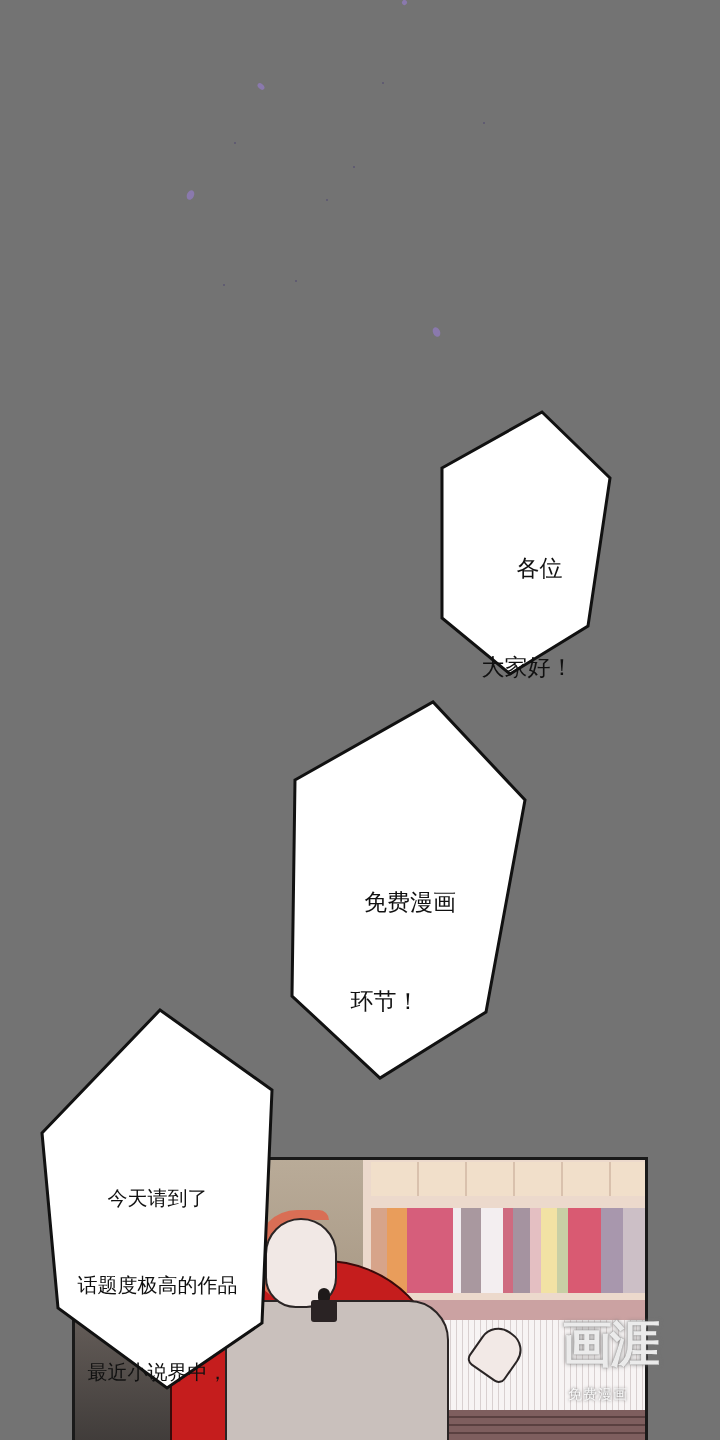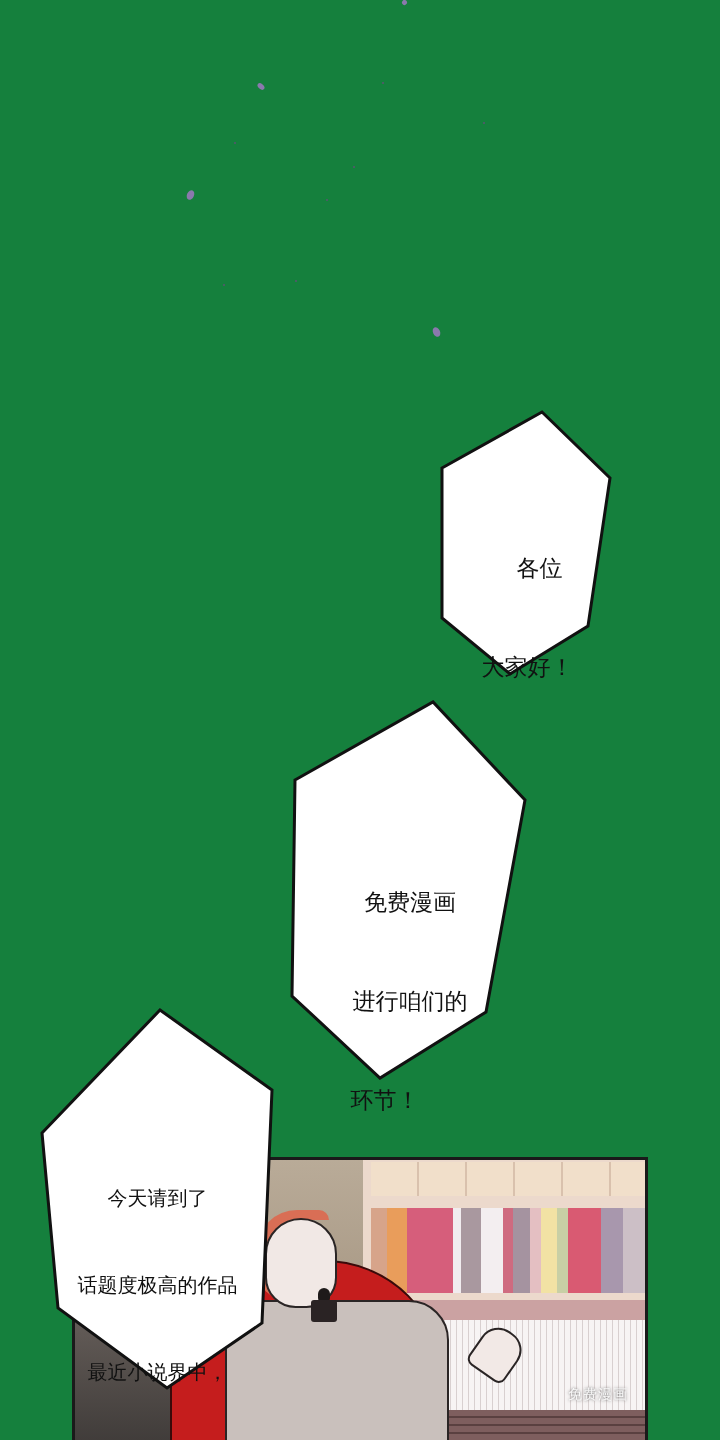--- a/index.html
+++ b/index.html
@@ -1,18 +1,18 @@
 <!DOCTYPE html>
 <html><head>
 <meta charset="utf-8">
 <style>
   html, body { margin: 0; padding: 0; background: #ffffff; }
   body { width: 720px; height: 1440px; position: relative; overflow: hidden;
          font-family: "DejaVu Sans", "Liberation Sans", sans-serif; }
-  .page { position: absolute; inset: 0; background: #15803d; }
+  .page { position: absolute; inset: 0; background: #737373; }
 
   
   .petal { position: absolute; background: #8a79ad; border-radius: 50% / 50%; }
   .speck { position: absolute; width: 2px; height: 2px; background: #5a5470; border-radius: 50%; }
 
   
   .bubble { position: absolute; }
   .bubble svg { position: absolute; inset: 0; overflow: visible; }
   .bubble .txt { position: absolute; left: 0; right: 0; text-align: center;
                  color: #111; font-size: 23px; line-height: 33px; font-weight: 500; white-space: pre; }
@@ -92,21 +92,20 @@
       <div>大家好！</div>
     </div>
   </div>
 
   <div class="bubble" style="left:290px;top:700px;width:240px;height:380px;">
     <svg width="240" height="380" viewBox="0 0 240 380">
       <polygon points="5,80 143,2 235,100 196,312 90,378 2,296" fill="#fff" stroke="#111" stroke-width="3" stroke-linejoin="miter"></polygon>
     </svg>
     <div class="txt" style="top:120px;">
       <div>免费漫画</div>
-      <div>进行咱们的</div>
       <div style="padding-right:50px">环节！</div>
     </div>
   </div>
 
   <div class="panel">
     <div class="wall-left"></div>
     <div class="wall-tan"></div>
     <div class="shelf-frame"></div>
     <div class="shelf-top"></div>
     <div class="shelf-mid"></div>
@@ -129,16 +128,17 @@
     <div class="txt" style="top:118px;font-size:20px;line-height:29px;">
       <div>今天请到了</div>
       <div>话题度极高的作品</div>
       <div>最近小说界中，</div>
       
       
     </div>
   </div>
 
   <div class="watermark">
+    <div class="wm-logo">画涯</div>
     <div class="wm-sub">免费漫画</div>
   </div>
 
 </div>
 
 </body></html>

